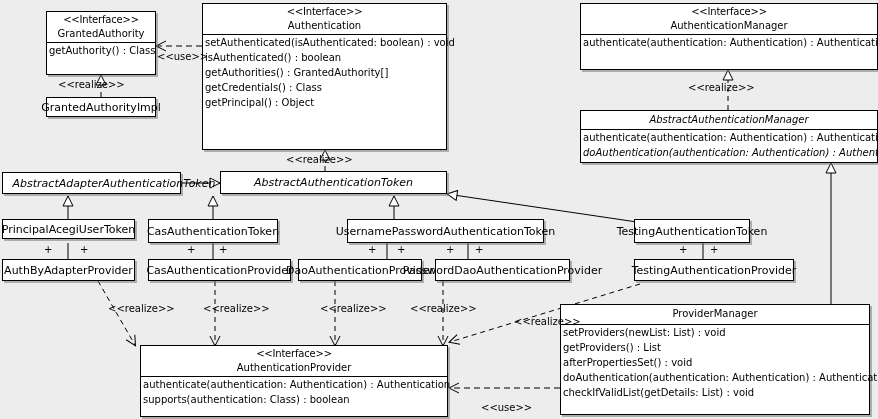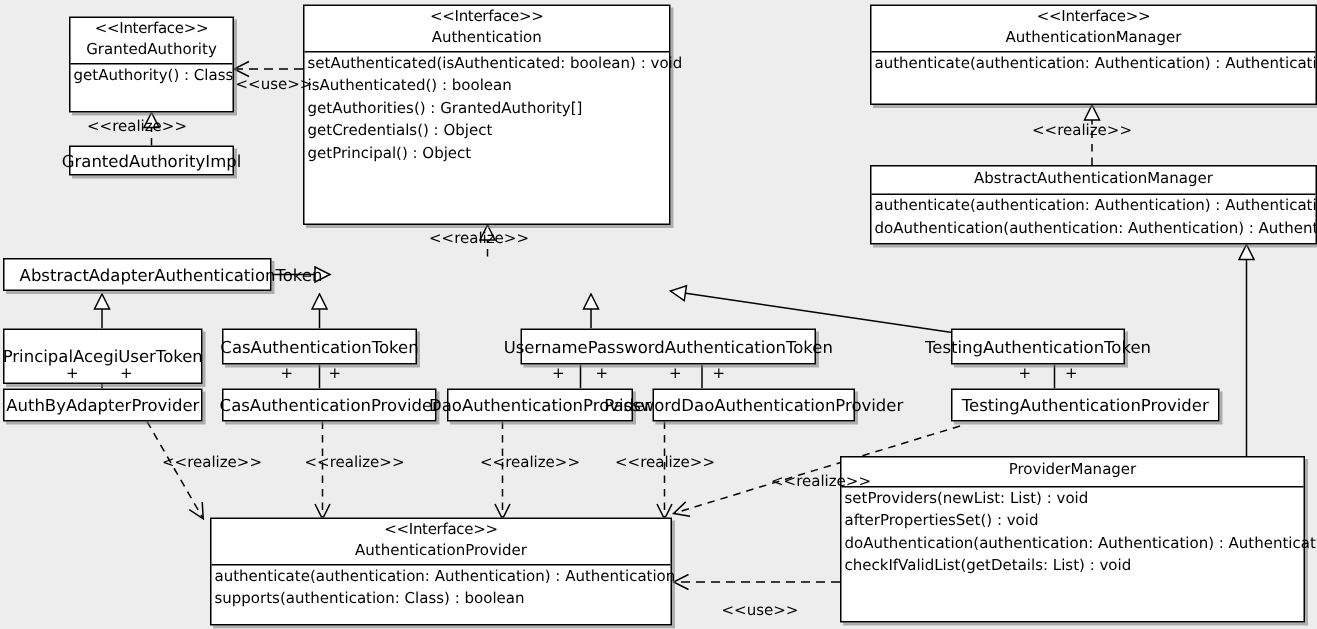--- a/index.html
+++ b/index.html
@@ -46,21 +46,21 @@
     display: block;
     font-size: 10px;
     letter-spacing: -0.2px;
     padding-bottom: 4px;
   }
   .hdr .cname {
     display: block;
     font-size: 10px;
     white-space: nowrap;
   }
-  .italic { }
+  .italic { font-style: italic; }
   .ops {
     padding: 1px 1px 1px 2px;
   }
   .ops .op {
     display: block;
     white-space: nowrap;
     font-size: 10px;
     padding: 2px 0 3px 0;
     overflow: visible;
   }
@@ -199,21 +199,21 @@
 
   <div class="uml" style="left:202px; top:3px; width:245px; height:147px;">
     <div class="sect hdr">
       <span class="stereo">&lt;&lt;Interface&gt;&gt;</span>
       <span class="cname">Authentication</span>
     </div>
     <div class="sect ops">
       <span class="op">setAuthenticated(isAuthenticated: boolean) : void</span>
       <span class="op">isAuthenticated() : boolean</span>
       <span class="op">getAuthorities() : GrantedAuthority[]</span>
-      <span class="op">getCredentials() : Object</span>
+      <span class="op">getCredentials() : Class</span>
       <span class="op">getPrincipal() : Object</span>
     </div>
   </div>
 
   <div class="uml" style="left:580px; top:3px; width:298px; height:67px;">
     <div class="sect hdr">
       <span class="stereo">&lt;&lt;Interface&gt;&gt;</span>
       <span class="cname">AuthenticationManager</span>
     </div>
     <div class="sect ops">
@@ -228,22 +228,25 @@
     <div class="sect ops">
       <span class="op">authenticate(authentication: Authentication) : Authentication</span>
       <span class="op italic">doAuthentication(authentication: Authentication) : Authentication</span>
     </div>
   </div>
 
   <div class="uml simple" style="left:2px; top:172px; width:179px; height:22px;padding-left:45px;">
     <span class="italic">AbstractAdapterAuthenticationToken</span>
   </div>
 
-
-  <div class="uml simple" style="left:2px; top:219px; width:133px; height:37px;">
+  <div class="uml simple" style="left:220px; top:171px; width:227px; height:23px;">
+    <span class="italic">AbstractAuthenticationToken</span>
+  </div>
+
+  <div class="uml simple" style="left:2px; top:219px; width:133px; height:20px;">
     <span>PrincipalAcegiUserToken</span>
   </div>
 
   <div class="uml simple" style="left:148px; top:219px; width:130px; height:24px;">
     <span>CasAuthenticationToken</span>
   </div>
 
   <div class="uml simple" style="left:347px; top:219px; width:197px; height:24px;">
     <span>UsernamePasswordAuthenticationToken</span>
   </div>
@@ -261,41 +264,42 @@
   </div>
 
   <div class="uml simple" style="left:298px; top:259px; width:124px; height:22px;">
     <span>DaoAuthenticationProvider</span>
   </div>
 
   <div class="uml simple" style="left:435px; top:259px; width:135px; height:22px;">
     <span>PasswordDaoAuthenticationProvider</span>
   </div>
 
-  <div class="uml simple" style="left:634px; top:259px; width:179px; height:22px;">
+  <div class="uml simple" style="left:634px; top:259px; width:160px; height:22px;">
     <span>TestingAuthenticationProvider</span>
   </div>
 
   <div class="uml" style="left:140px; top:345px; width:308px; height:72px;">
     <div class="sect hdr">
       <span class="stereo">&lt;&lt;Interface&gt;&gt;</span>
       <span class="cname">AuthenticationProvider</span>
     </div>
     <div class="sect ops">
       <span class="op">authenticate(authentication: Authentication) : Authentication</span>
       <span class="op">supports(authentication: Class) : boolean</span>
     </div>
   </div>
 
   <div class="uml" style="left:560px; top:304px; width:310px; height:111px;">
     <div class="sect hdr" style="padding:4px 2px 5px 2px;">
       <span class="cname">ProviderManager</span>
     </div>
     <div class="sect ops">
       <span class="op">setProviders(newList: List) : void</span>
+      <span class="op">getProviders() : List</span>
       <span class="op">afterPropertiesSet() : void</span>
       <span class="op">doAuthentication(authentication: Authentication) : Authentication</span>
       <span class="op">checkIfValidList(getDetails: List) : void</span>
     </div>
   </div>
 
   <div class="elabel" style="left:157px; top:51px;">&lt;&lt;use&gt;&gt;</div>
 
   <div class="elabel" style="left:58px; top:79px;">&lt;&lt;realize&gt;&gt;</div>
 

